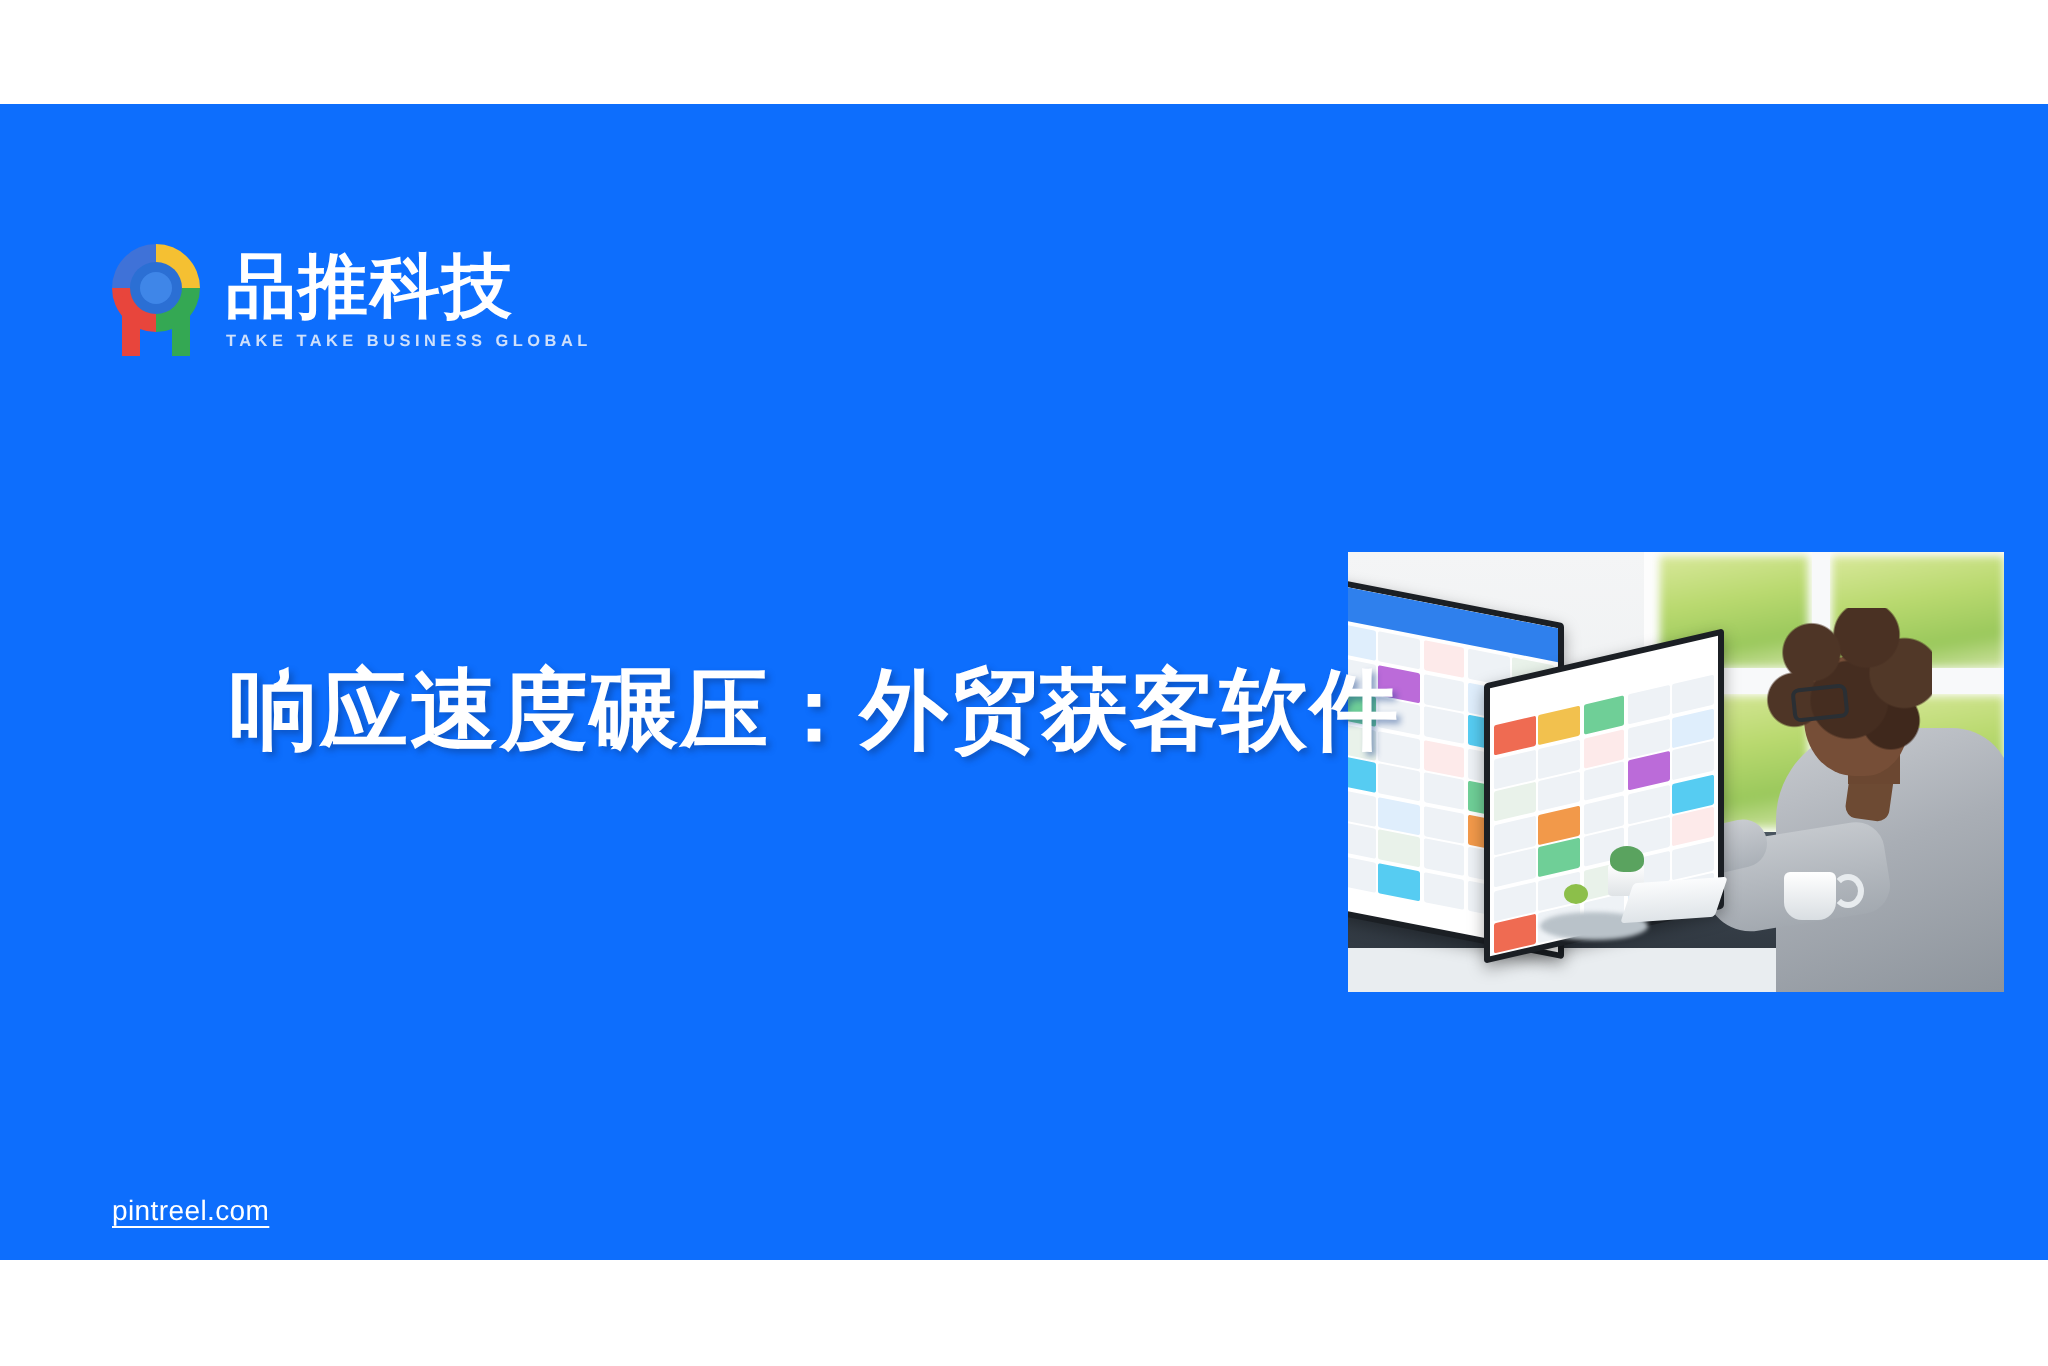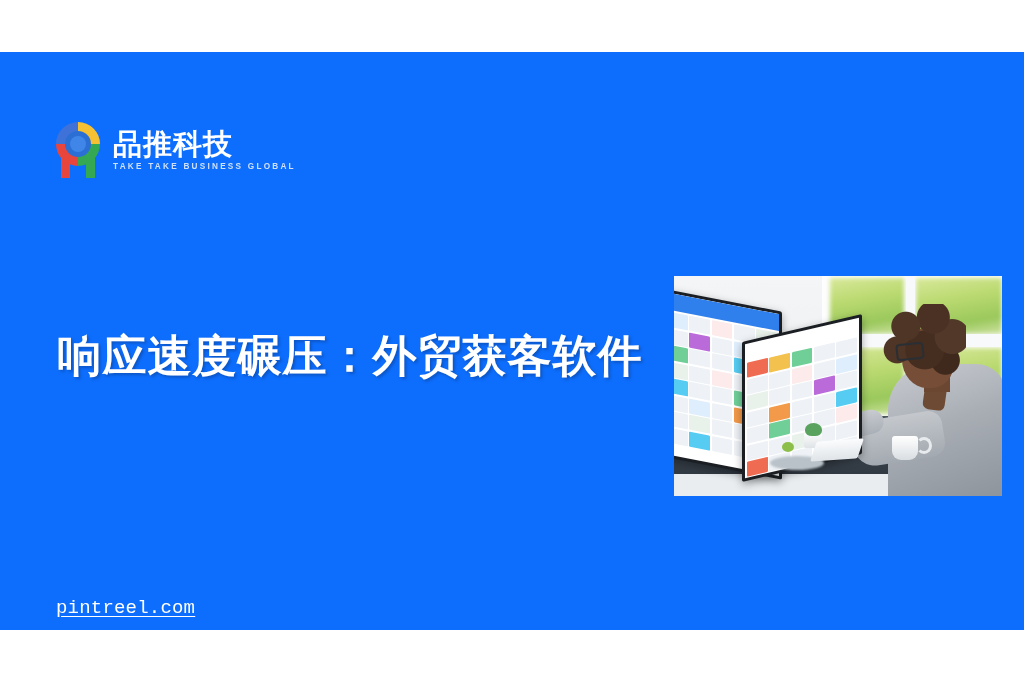--- a/index.html
+++ b/index.html
@@ -52,21 +52,21 @@
   .logo-mark svg { display: block; }
 
   .logo-word {
     display: flex;
     flex-direction: column;
     justify-content: center;
     padding-top: 2px;
   }
   .logo-cn {
     font-family: "Liberation Sans", "DejaVu Sans", sans-serif;
-    font-size: 29px;
+    font-size: 35px;
     line-height: 1.06;
     font-weight: 700;
     color: #ffffff;
     letter-spacing: 1px;
     white-space: nowrap;
   }
   .logo-tag {
     font-family: "Liberation Sans", "DejaVu Sans", sans-serif;
     font-size: 8.2px;
     line-height: 1.1;
@@ -77,21 +77,21 @@
     margin-top: 3px;
     text-align: center;
   }
 
   
   .headline {
     position: absolute;
     left: 0;
     top: 272px;
     width: 700px;
-    text-align: center;
+    text-align: right;
     z-index: 3;
   }
   .headline-line {
     font-family: "Liberation Sans", "DejaVu Sans", sans-serif;
     font-weight: 700;
     font-size: 44px;
     line-height: 63px;
     color: #ffffff;
     letter-spacing: 1px;
     white-space: nowrap;
@@ -323,22 +323,22 @@
     background: #6d4a33;
     border-radius: 10px 10px 6px 6px;
     transform: rotate(8deg);
   }
 
   
   .url {
     position: absolute;
     left: 56px;
     top: 545px;
-    font-family: Liberation Mono, monospace;
-    font-size: 19px;
+    font-family: Liberation Sans, sans-serif;
+    font-size: 14px;
     line-height: 1.2;
     color: #ffffff;
     text-decoration: underline;
     text-underline-offset: 3px;
     letter-spacing: 0.2px;
     z-index: 3;
   }
 </style>
 </head>
 <body>

